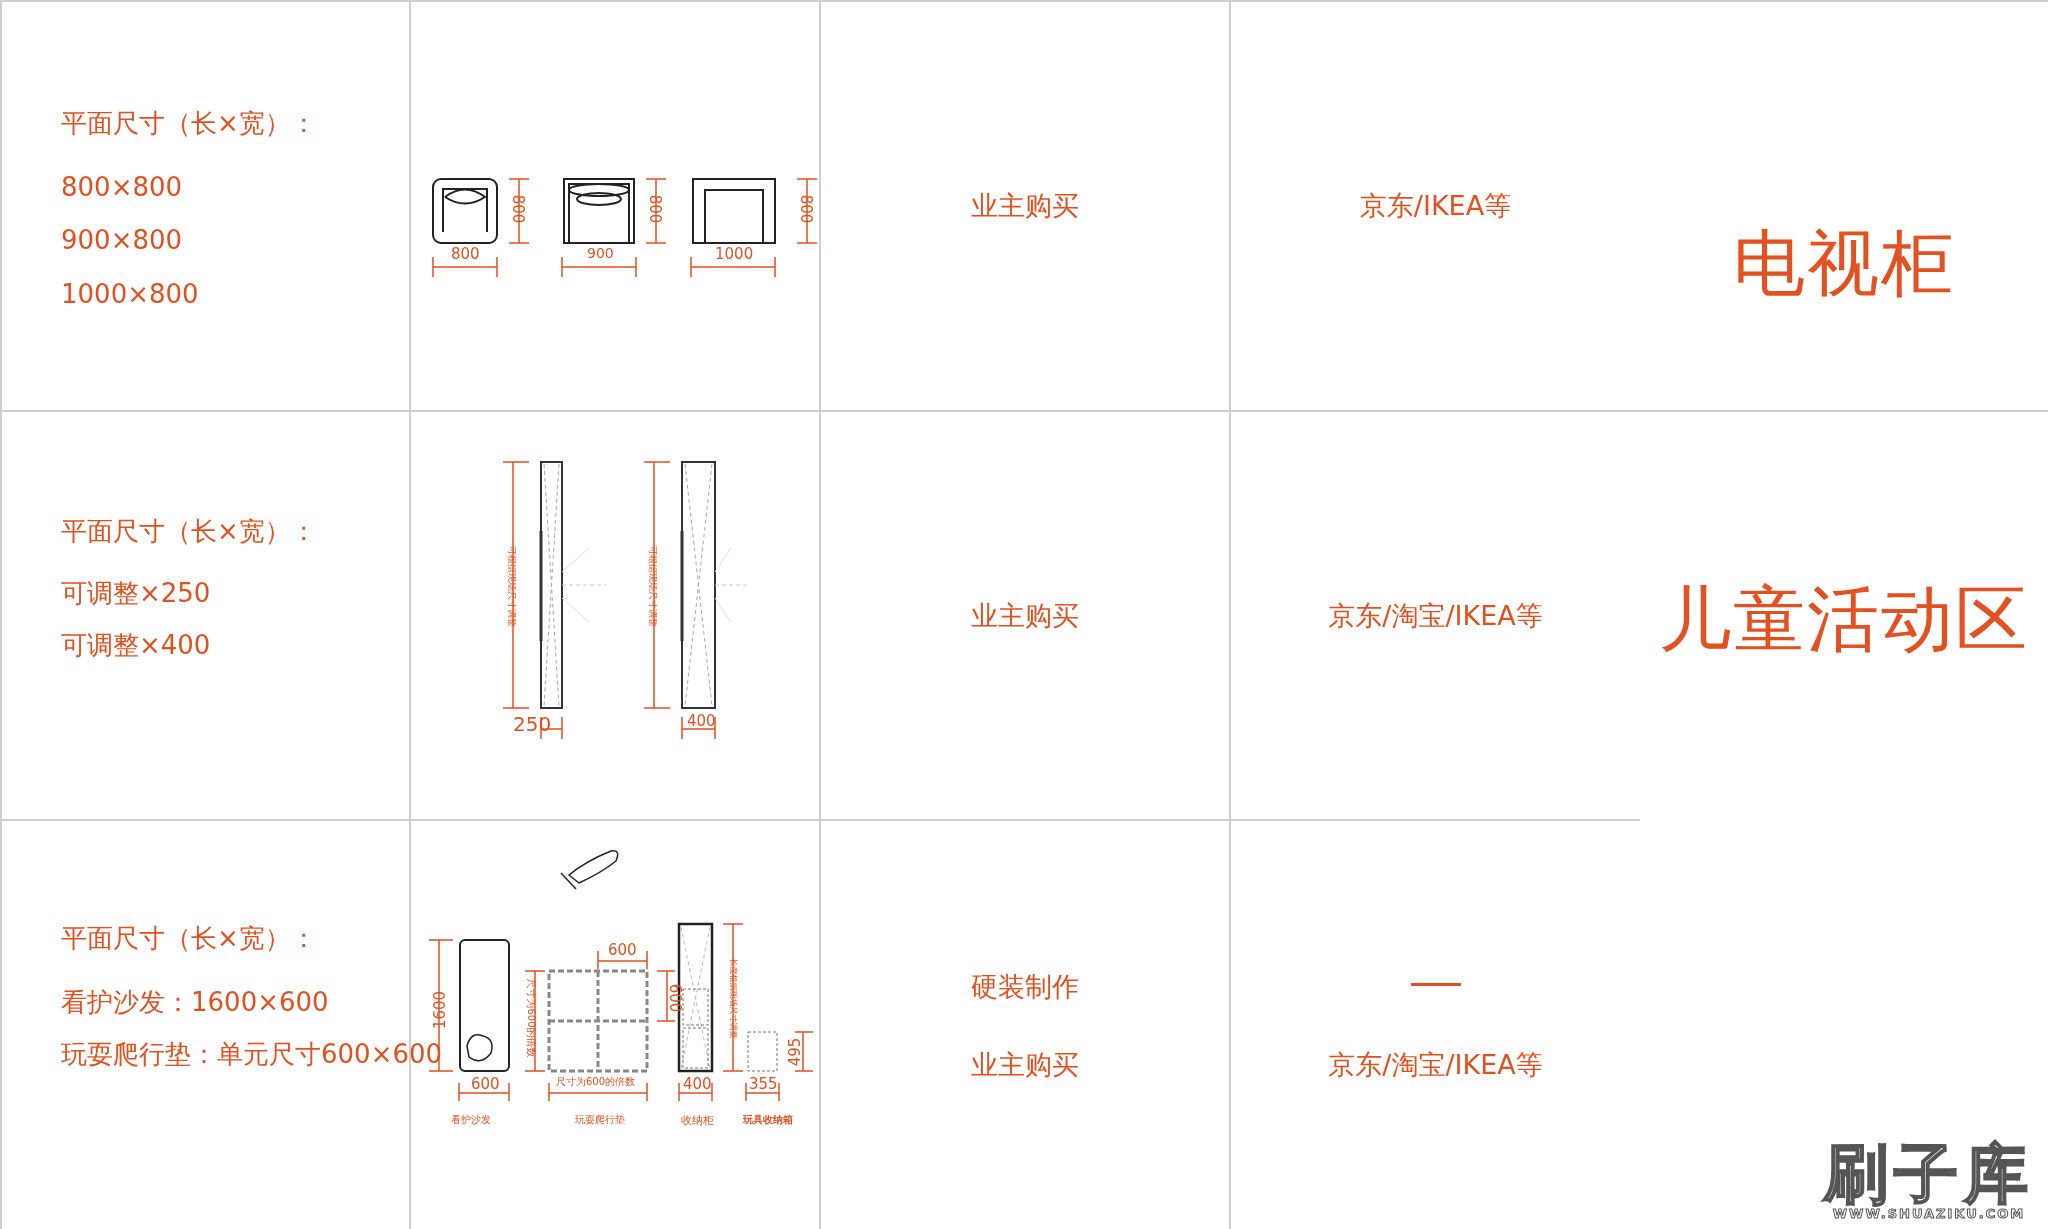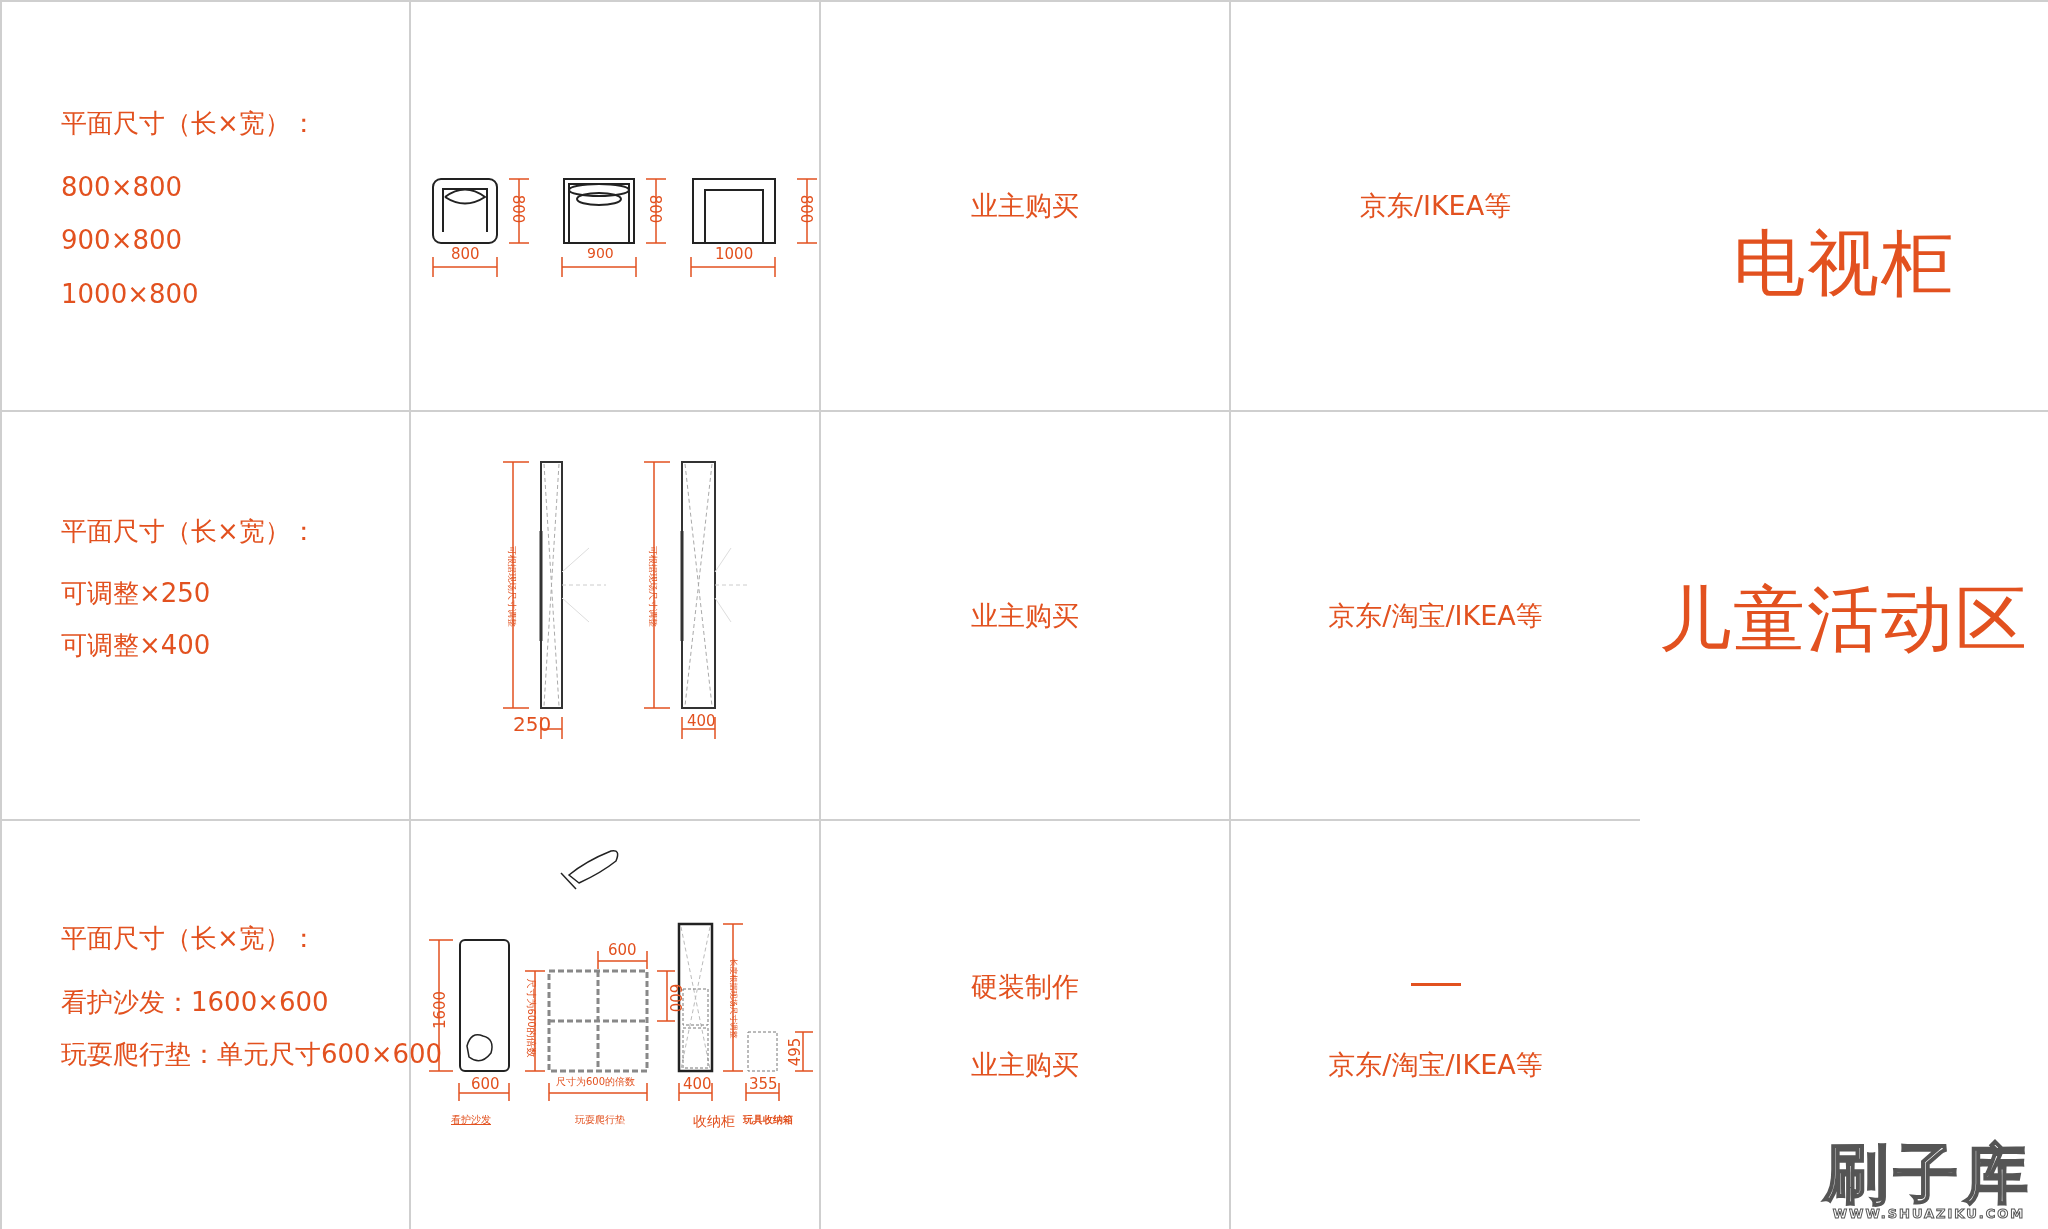--- a/index.html
+++ b/index.html
@@ -212,23 +212,23 @@
     <div style="position:absolute;left:10px;top:180px;font-size:15px;transform:rotate(-90deg);">1600</div>
     <div style="position:absolute;left:60px;top:254px;font-size:15px;">600</div>
     <div style="position:absolute;left:197px;top:120px;font-size:15px;">600</div>
     <div style="position:absolute;left:250px;top:168px;font-size:15px;transform:rotate(90deg);">600</div>
     <div style="position:absolute;left:145px;top:254px;font-size:10px;">尺寸为600的倍数</div>
     <div style="position:absolute;left:60px;top:190px;width:120px;text-align:center;font-size:10px;transform:rotate(90deg);">尺寸为600的倍数</div>
     <div style="position:absolute;left:272px;top:254px;font-size:15px;">400</div>
     <div style="position:absolute;left:262px;top:172px;width:120px;text-align:center;font-size:8px;transform:rotate(90deg);">长度根据现场尺寸调整</div>
     <div style="position:absolute;left:338px;top:254px;font-size:15px;">355</div>
     <div style="position:absolute;left:370px;top:222px;font-size:15px;transform:rotate(-90deg);">495</div>
-    <div style="position:absolute;left:40px;top:292px;font-size:10px;color:#e2511f;text-decoration:underline;">看护沙发</div>
+    <div style="position:absolute;left:40px;top:292px;font-size:10px;color:#e2511f;">看护沙发</div>
     <div style="position:absolute;left:164px;top:292px;font-size:10px;color:#e2511f;">玩耍爬行垫</div>
-    <div style="position:absolute;left:282px;top:292px;font-size:14px;color:#e2511f;">收纳柜</div>
+    <div style="position:absolute;left:270px;top:292px;font-size:11px;color:#e2511f;">收纳柜</div>
     <div style="position:absolute;left:332px;top:292px;font-size:10px;color:#e2511f;font-weight:bold;">玩具收纳箱</div>
   </div>
   <div class="cell lastrow">
     <div class="center-text" style="top:148px;">硬装制作</div>
     <div class="center-text" style="top:226px;">业主购买</div>
   </div>
   <div class="cell lastcol lastrow">
     <div class="dash" style="top:162px;"></div>
     <div class="center-text" style="top:226px;">京东/淘宝/IKEA等</div>
   </div>

